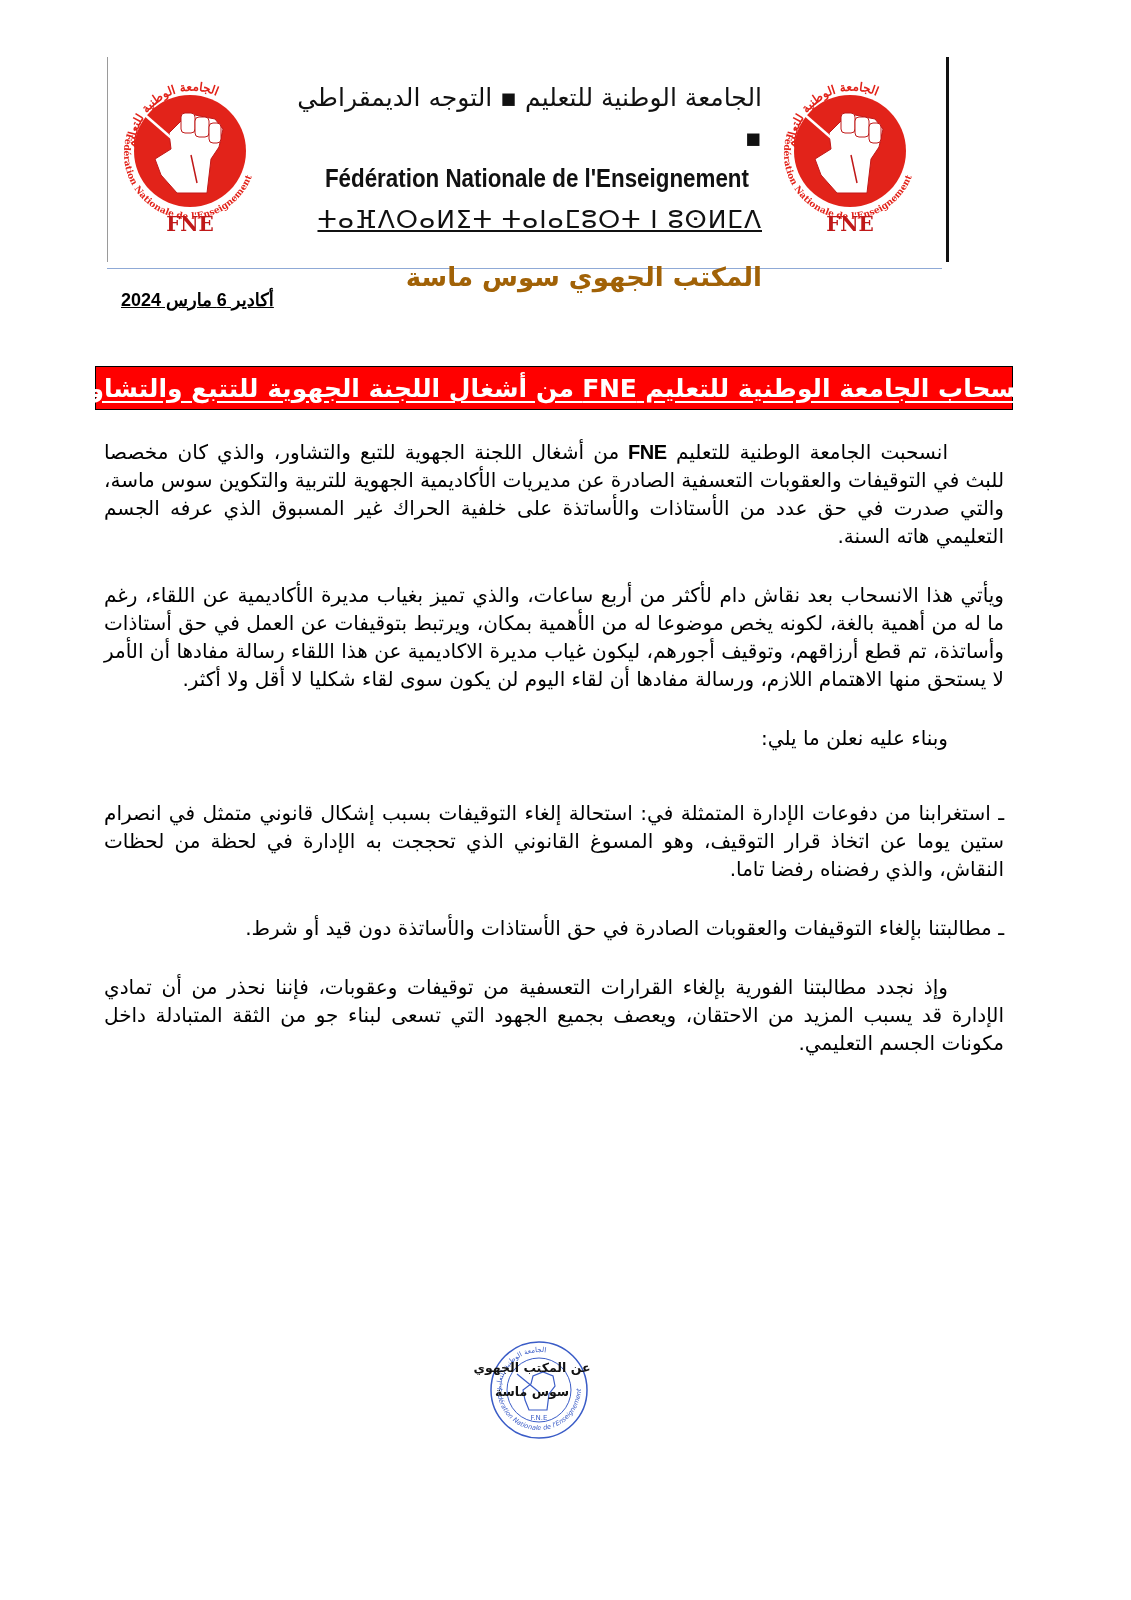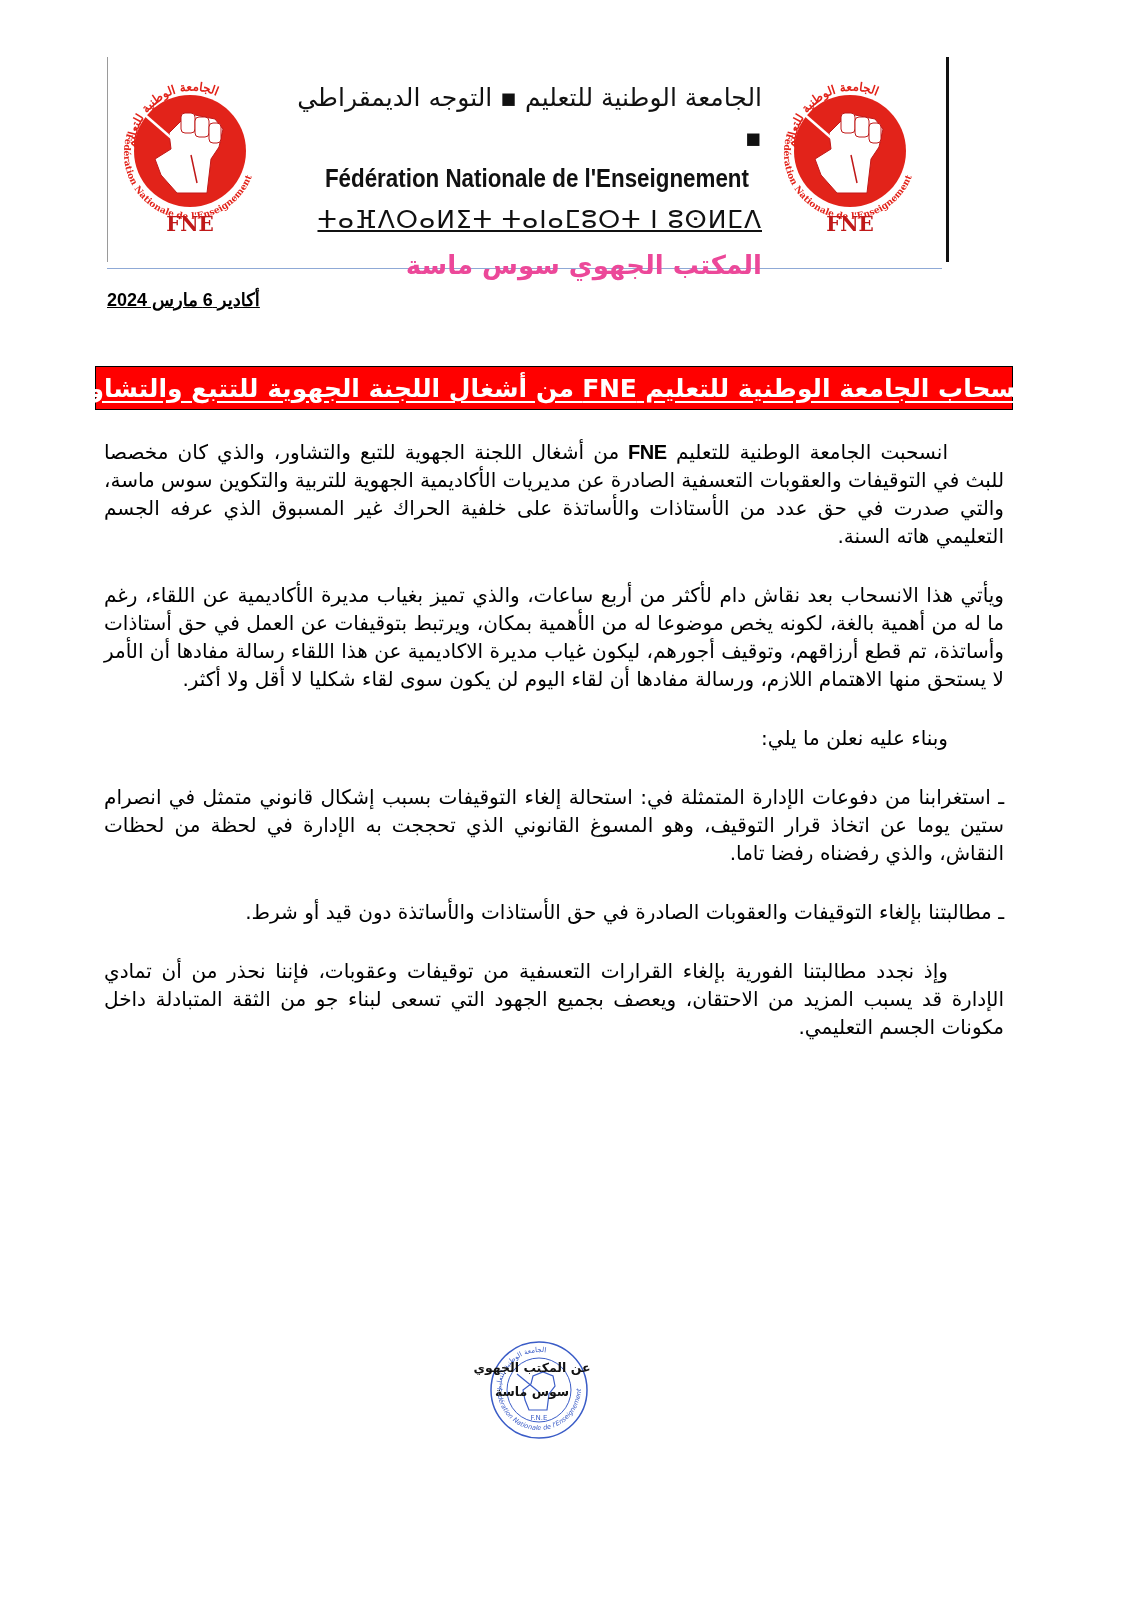--- a/index.html
+++ b/index.html
@@ -13,34 +13,34 @@
 
     .logo { position: absolute; top: 6px; width: 150px; height: 180px; }
     .logo.left { left: 8px; }
     .logo.right { left: 668px; }
     .logo svg { width: 150px; height: 180px; display: block; }
 
     .header-center { position: absolute; left: 185px; top: 21px; width: 470px; text-align: right; }
     .arabic-org { font-family: "DejaVu Sans", sans-serif; font-size: 25px; direction: rtl; line-height: 40px; color: #111; letter-spacing: -0.5px; }
     .french-org { font-family: "Liberation Sans", sans-serif; font-weight: bold; font-size: 26px; line-height: 40px; color: #111; transform: scaleX(0.86); transform-origin: center; white-space: nowrap; }
     .tifinagh-org { font-family: "DejaVu Sans", sans-serif; font-size: 25px; line-height: 44px; color: #111; letter-spacing: 1px; text-decoration: underline; }
-    .regional-office { font-family: "DejaVu Sans", sans-serif; font-weight: bold; font-size: 26px; direction: rtl; line-height: 46px; color: #ec4899; }
+    .regional-office { font-family: "DejaVu Sans", sans-serif; font-weight: bold; font-size: 26px; direction: rtl; line-height: 46px; color: #a16207; margin-top: 12px; }
 
     
-    .date { position: absolute; left: 107px; top: 289px; font-size: 18px; font-weight: bold; text-decoration: underline; direction: rtl; font-family: "Liberation Sans", sans-serif; }
+    .date { position: absolute; left: 121px; top: 289px; font-size: 18px; font-weight: bold; text-decoration: underline; direction: rtl; font-family: "Liberation Sans", sans-serif; }
 
     
     .title-box { position: absolute; left: 95px; top: 366px; width: 918px; height: 44px; background: #ff0000; border: 1px solid #000; box-sizing: border-box; display: flex; align-items: center; justify-content: center; }
     .title-box span { color: #fff; font-weight: bold; font-size: 25px; direction: rtl; text-decoration: underline; text-underline-offset: 4px; font-family: "DejaVu Sans", sans-serif; white-space: nowrap; letter-spacing: -0.3px; }
 
     
     .body { position: absolute; left: 104px; top: 438px; width: 900px; direction: rtl; text-align: justify; font-size: 20px; line-height: 28px; font-family: "DejaVu Sans", sans-serif; letter-spacing: -0.4px; }
     .body p { margin: 0 0 31px 0; }
     .body p.indent { text-indent: 56px; }
-    .body p.intro-line { text-indent: 56px; margin-bottom: 31px; }
+    .body p.intro-line { text-indent: 56px; margin-bottom: 47px; }
     .body b { font-weight: bold; font-family: "Liberation Sans", sans-serif; }
 
     
     .stamp { position: absolute; left: 487px; top: 1338px; width: 104px; height: 104px; }
     .stamp svg { width: 104px; height: 104px; display: block; }
     .signature { position: absolute; left: 472px; top: 1356px; width: 120px; text-align: center; direction: rtl; font-family: "DejaVu Sans", sans-serif; font-weight: bold; font-size: 12.5px; line-height: 24px; color: #111; }
   </style>
 </head>
 <body>
 

